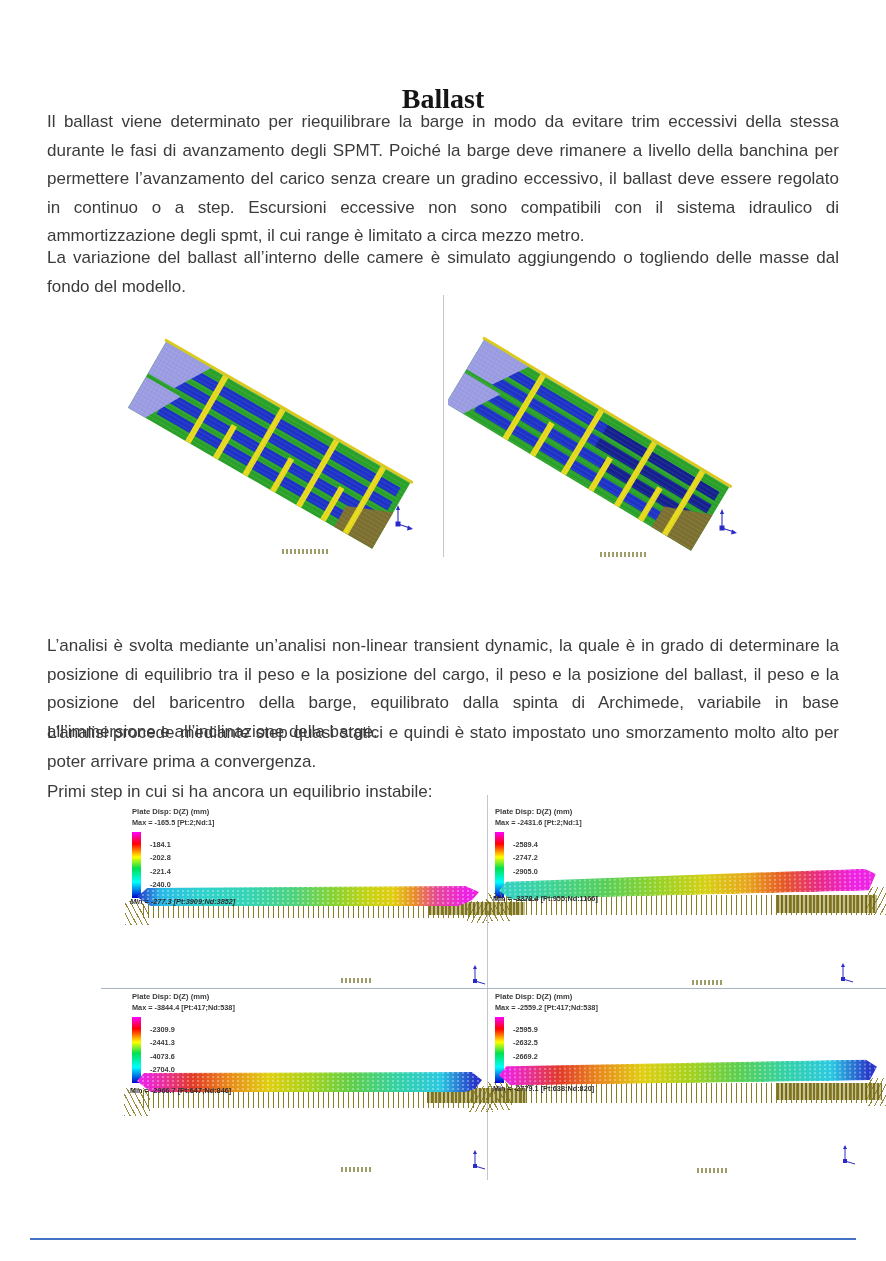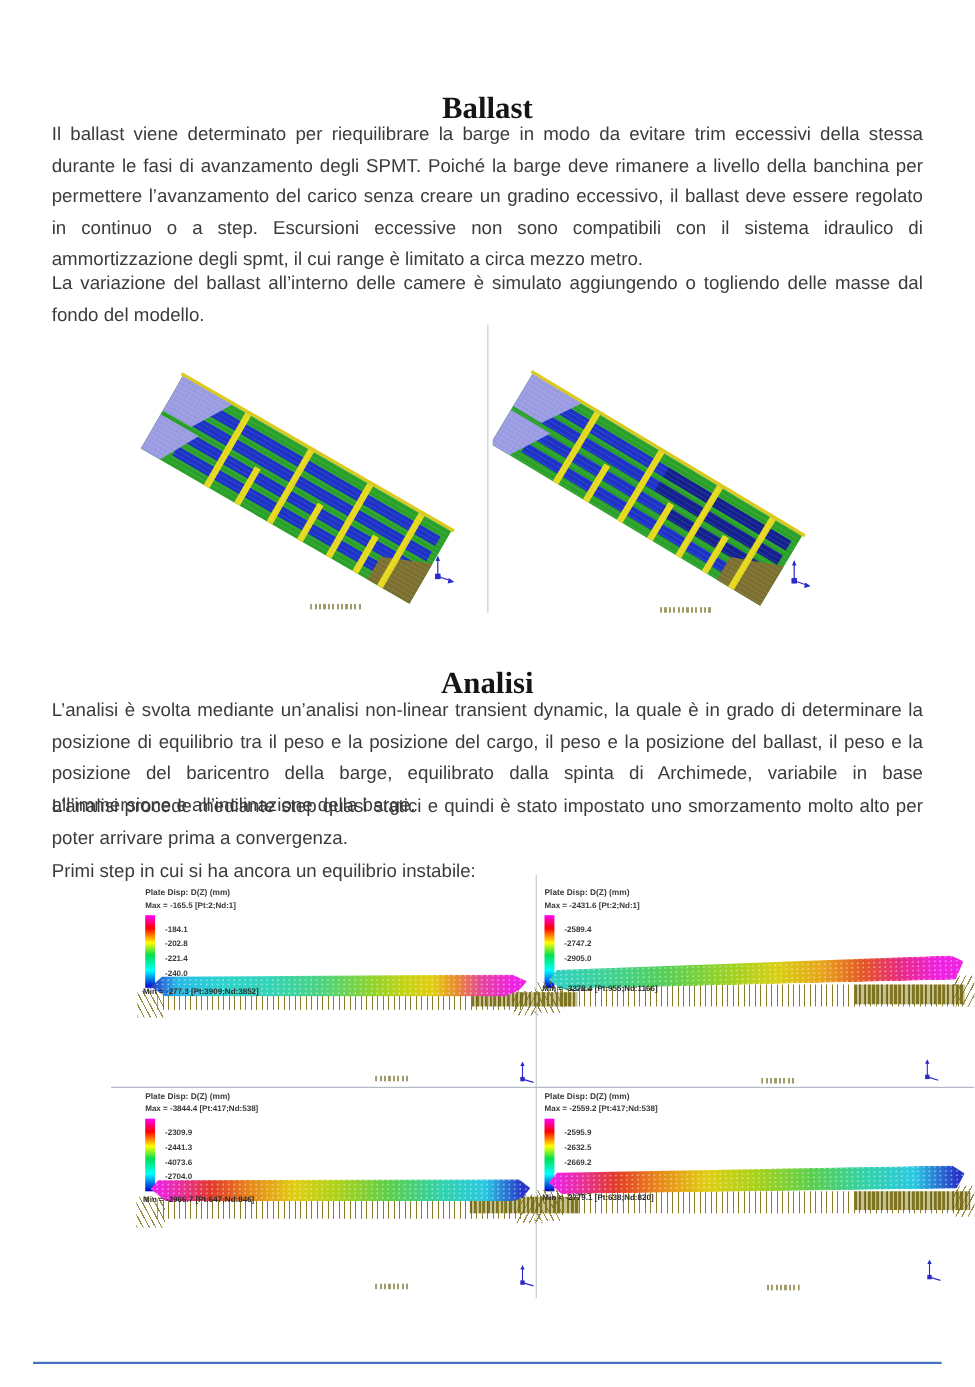--- a/index.html
+++ b/index.html
@@ -137,41 +137,40 @@
         <line x1="0" y1="0" x2="0" y2="-16" stroke="#2a2ac8" stroke-width="1.1"></line>
         <polygon points="0,-19 -2,-14 2,-14" fill="#2a2ac8"></polygon>
         <line x1="0" y1="0" x2="12" y2="4" stroke="#2a2ac8" stroke-width="1.1"></line>
         <polygon points="15,5 10,1.5 9,6.5" fill="#2a2ac8"></polygon>
         <rect x="-2.5" y="-2.5" width="5" height="5" fill="#2a2ac8"></rect>
       </g>
     </svg>
     <div class="micro" style="left:600px;top:262px;width:48px;"></div>
   </div>
 
-  <div class="doc-heading" style="top:578px;">Analisi</div>
   <div class="para" style="top:620px;">L’analisi è svolta mediante un’analisi non-linear transient dynamic, la quale è in grado di determinare la posizione di equilibrio tra il peso e la posizione del cargo, il peso e la posizione del ballast, il peso e la posizione del baricentro della barge, equilibrato dalla spinta di Archimede, variabile in base all’immersione e all’inclinazione della barge.</div>
   <div class="para" style="top:707px;">L’analisi procede mediante step quasi statici e quindi è stato impostato uno smorzamento molto alto per poter arrivare prima a convergenza.</div>
   <div class="para" style="top:766px;">Primi step in cui si ha ancora un equilibrio instabile:</div>
 
   <div class="plots">
     <div class="vdiv" style="left:443px;top:0;height:385px;"></div>
     <div class="hdiv" style="left:57px;top:193px;width:829px;"></div>
 
     <div class="q" style="left:85px;top:10px;width:358px;height:183px;">
       <div class="l-title">Plate Disp: D(Z) (mm)</div>
       <div class="l-max">Max = -165.5 [Pt:2;Nd:1]</div>
       <div class="colorbar"></div>
       <div class="ticks">
         <div class="tick">-184.1</div>
         <div class="tick">-202.8</div>
         <div class="tick">-221.4</div>
         <div class="tick">-240.0</div>
         <div class="tick">-258.6</div>
       </div>
-      <div class="l-min" style="top:92px;">Min = -277.3 [Pt:3909;Nd:3852]</div>
+      <div class="l-min" style="top:92px;font-style:italic;">Min = -277.3 [Pt:3909;Nd:3852]</div>
       <div class="strip g-tl" style="left:8px;top:81px;width:342px;"></div>
       <div class="arrows" style="left:14px;top:99px;width:332px;height:14px;"></div>
       <div class="fan" style="left:-4px;top:96px;width:24px;height:24px;"></div>
       <div class="fan r" style="left:338px;top:96px;width:22px;height:22px;"></div>
       <div class="cluster" style="left:300px;top:97px;width:96px;height:13px;"></div>
       <svg class="triad" style="left:340px;top:160px;" width="18" height="24" viewBox="0 0 18 24">
         <line x1="6" y1="16" x2="6" y2="2" stroke="#2a2ac8" stroke-width="1"></line>
         <polygon points="6,0 4,4 8,4" fill="#2a2ac8"></polygon>
         <line x1="6" y1="16" x2="16" y2="19" stroke="#2a2ac8" stroke-width="1"></line>
         <rect x="4" y="14" width="4" height="4" fill="#2a2ac8"></rect>

